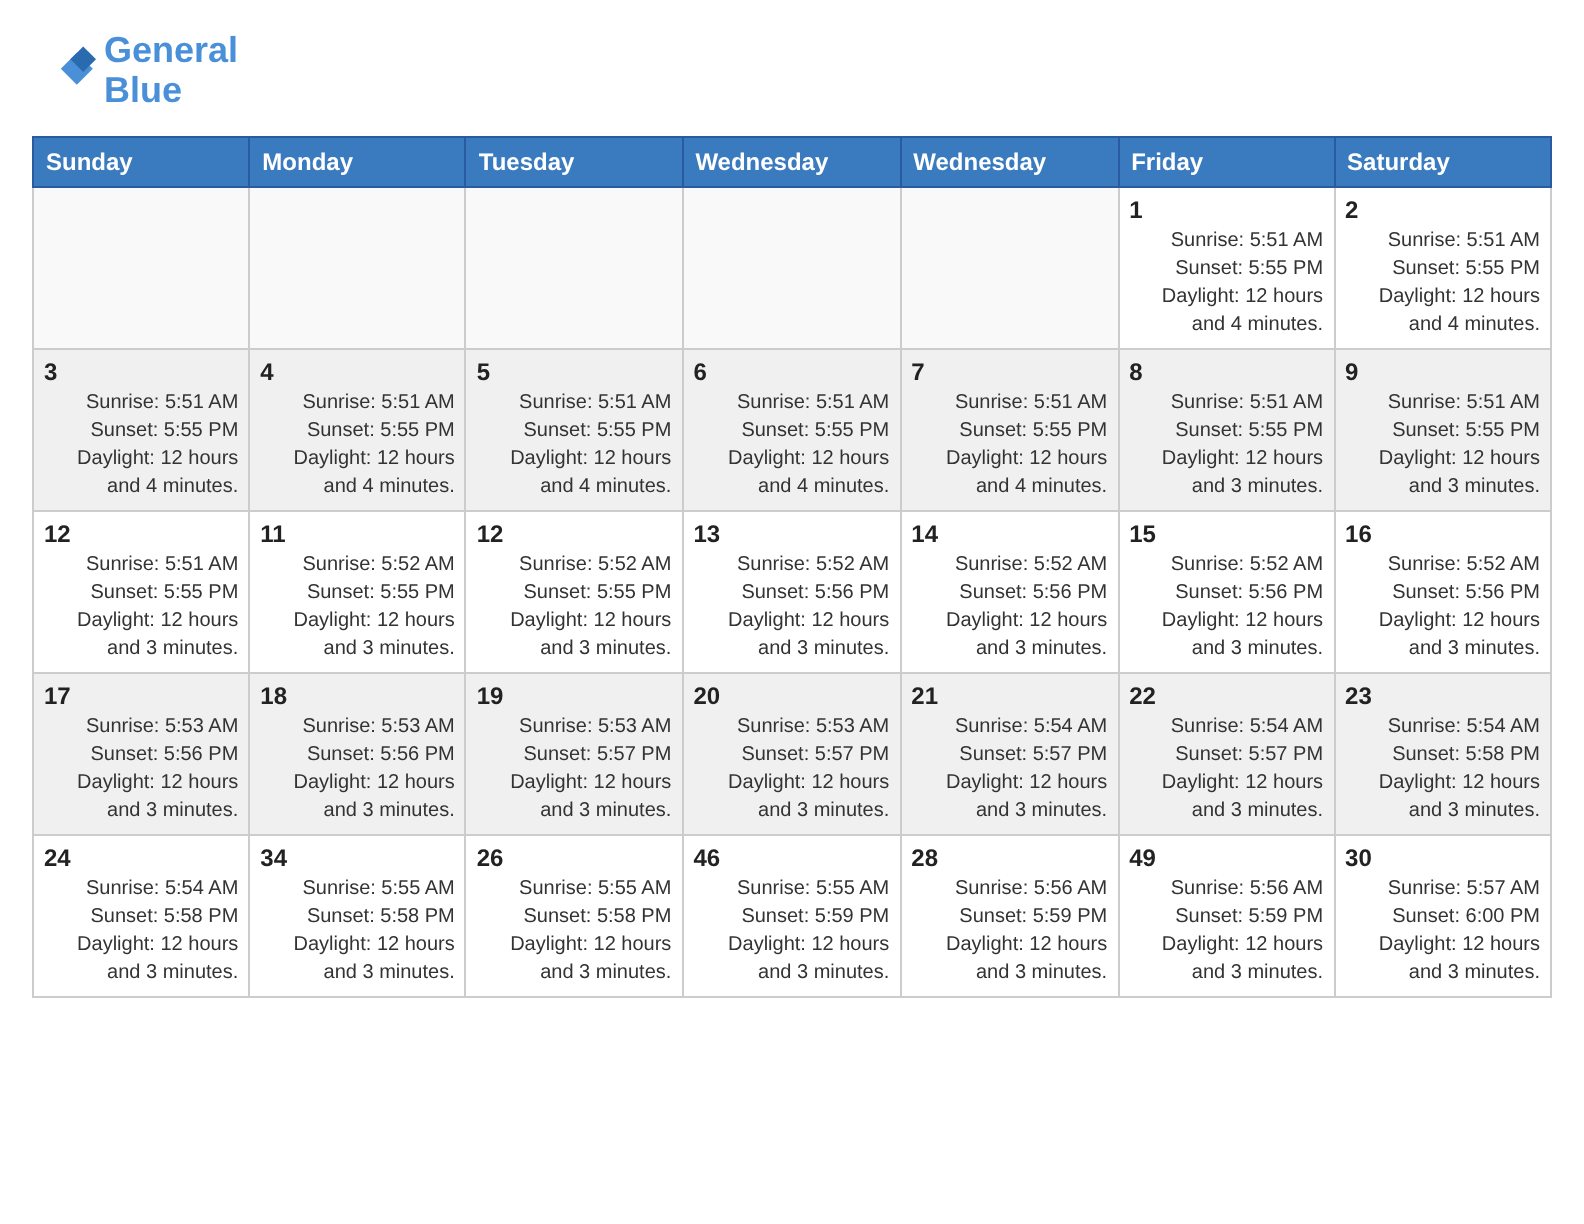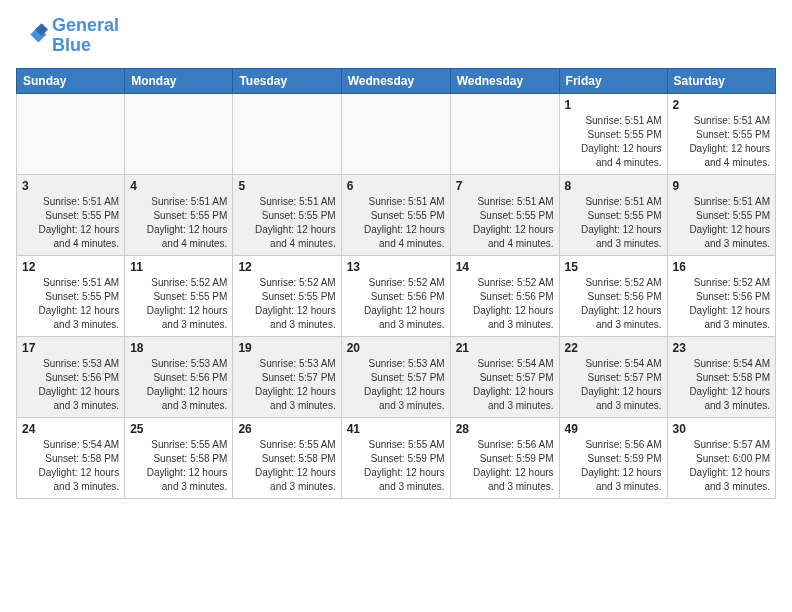--- a/index.html
+++ b/index.html
@@ -295,35 +295,35 @@
       </tr>
       <tr>
         <td>
           <span class="day-num">24</span>
           <div class="day-info">Sunrise: 5:54 AM
 Sunset: 5:58 PM
 Daylight: 12 hours
 and 3 minutes.</div>
         </td>
         <td>
-          <span class="day-num">25</span>
+          <span class="day-num">34</span>
           <div class="day-info">Sunrise: 5:55 AM
 Sunset: 5:58 PM
 Daylight: 12 hours
 and 3 minutes.</div>
         </td>
         <td>
           <span class="day-num">26</span>
           <div class="day-info">Sunrise: 5:55 AM
 Sunset: 5:58 PM
 Daylight: 12 hours
 and 3 minutes.</div>
         </td>
         <td>
-          <span class="day-num">41</span>
+          <span class="day-num">46</span>
           <div class="day-info">Sunrise: 5:55 AM
 Sunset: 5:59 PM
 Daylight: 12 hours
 and 3 minutes.</div>
         </td>
         <td>
           <span class="day-num">28</span>
           <div class="day-info">Sunrise: 5:56 AM
 Sunset: 5:59 PM
 Daylight: 12 hours

